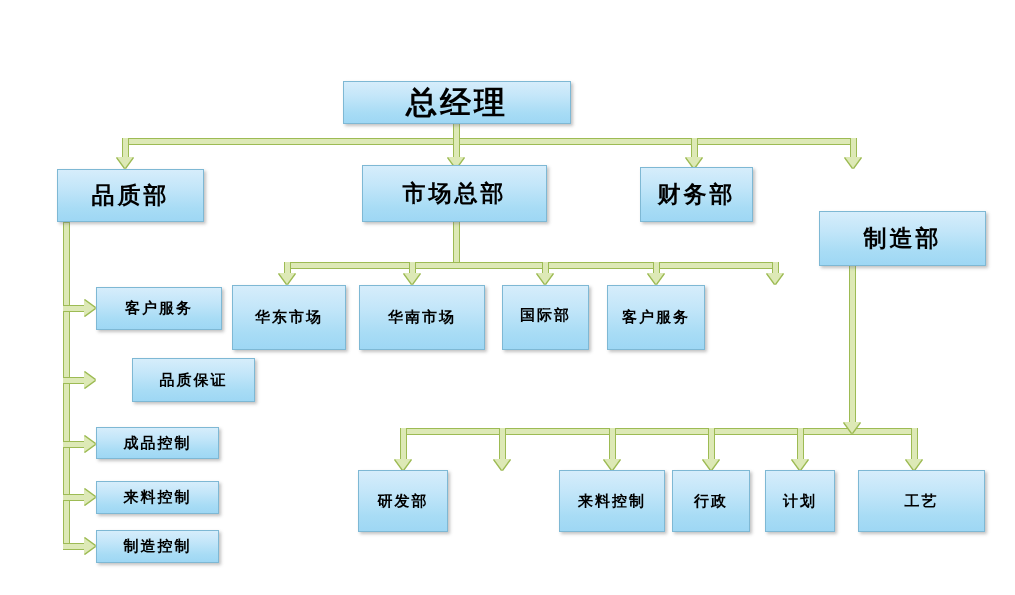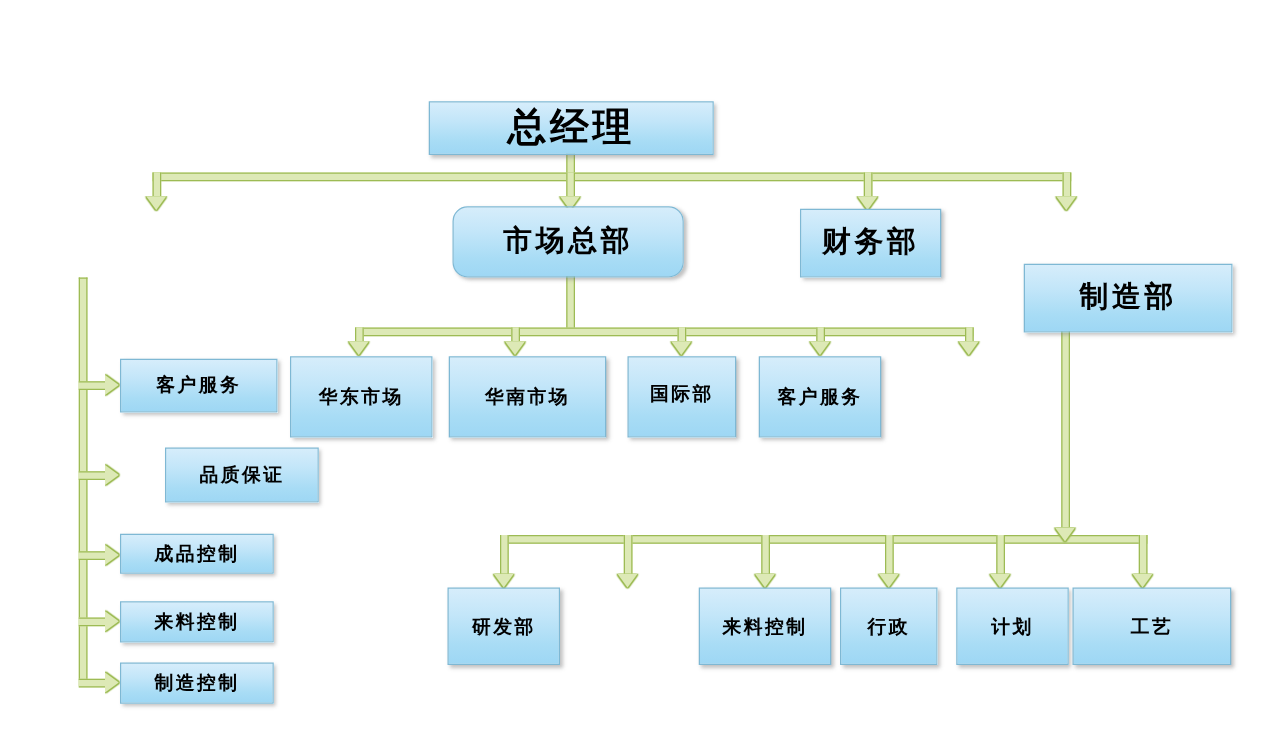--- a/index.html
+++ b/index.html
@@ -153,34 +153,35 @@
   <div class="arrow-down" style="left:703px; top:459px;"></div>
 
   <div class="conn-v" style="left:797px; top:428px; height:33px;"></div>
   <div class="arrow-down" style="left:792px; top:459px;"></div>
 
   <div class="conn-v" style="left:911px; top:428px; height:33px;"></div>
   <div class="arrow-down" style="left:906px; top:459px;"></div>
 
   <div class="node lvl1" style="left:343px; top:81px; width:228px; height:43px;">总经理</div>
 
-  <div class="node lvl2" style="left:362px; top:165px; width:185px; height:57px;border-radius:12px;">市场总部</div>
+  <div class="node lvl2" style="left:57px; top:169px; width:147px; height:53px;">品质部</div>
+  <div class="node lvl2" style="left:362px; top:165px; width:185px; height:57px;">市场总部</div>
   <div class="node lvl2" style="left:640px; top:167px; width:113px; height:55px;">财务部</div>
   <div class="node lvl2" style="left:819px; top:167px; width:167px; height:55px;margin-top:44px;">制造部</div>
 
   <div class="node lvl3" style="left:96px; top:287px; width:126px; height:43px;">客户服务</div>
   <div class="node lvl3" style="left:96px; top:358px; width:123px; height:44px;margin-left:36px;">品质保证</div>
   <div class="node lvl3" style="left:96px; top:427px; width:123px; height:32px;">成品控制</div>
   <div class="node lvl3" style="left:96px; top:481px; width:123px; height:33px;">来料控制</div>
   <div class="node lvl3" style="left:96px; top:530px; width:123px; height:33px;">制造控制</div>
 
   <div class="node lvl3" style="left:232px; top:285px; width:114px; height:65px;">华东市场</div>
   <div class="node lvl3" style="left:359px; top:285px; width:126px; height:65px;">华南市场</div>
   <div class="node lvl3" style="left:502px; top:285px; width:87px; height:65px;font-family:Liberation Mono, monospace;">国际部</div>
   <div class="node lvl3" style="left:607px; top:285px; width:98px; height:65px;">客户服务</div>
 
   <div class="node lvl3" style="left:358px; top:470px; width:90px; height:62px;">研发部</div>
   <div class="node lvl3" style="left:559px; top:470px; width:106px; height:62px;">来料控制</div>
   <div class="node lvl3" style="left:672px; top:470px; width:78px; height:62px;">行政</div>
-  <div class="node lvl3" style="left:765px; top:470px; width:90px; height:62px;">计划</div>
+  <div class="node lvl3" style="left:765px; top:470px; width:70px; height:62px;">计划</div>
   <div class="node lvl3" style="left:858px; top:470px; width:127px; height:62px;">工艺</div>
 
 </div>
 
 </body></html>

